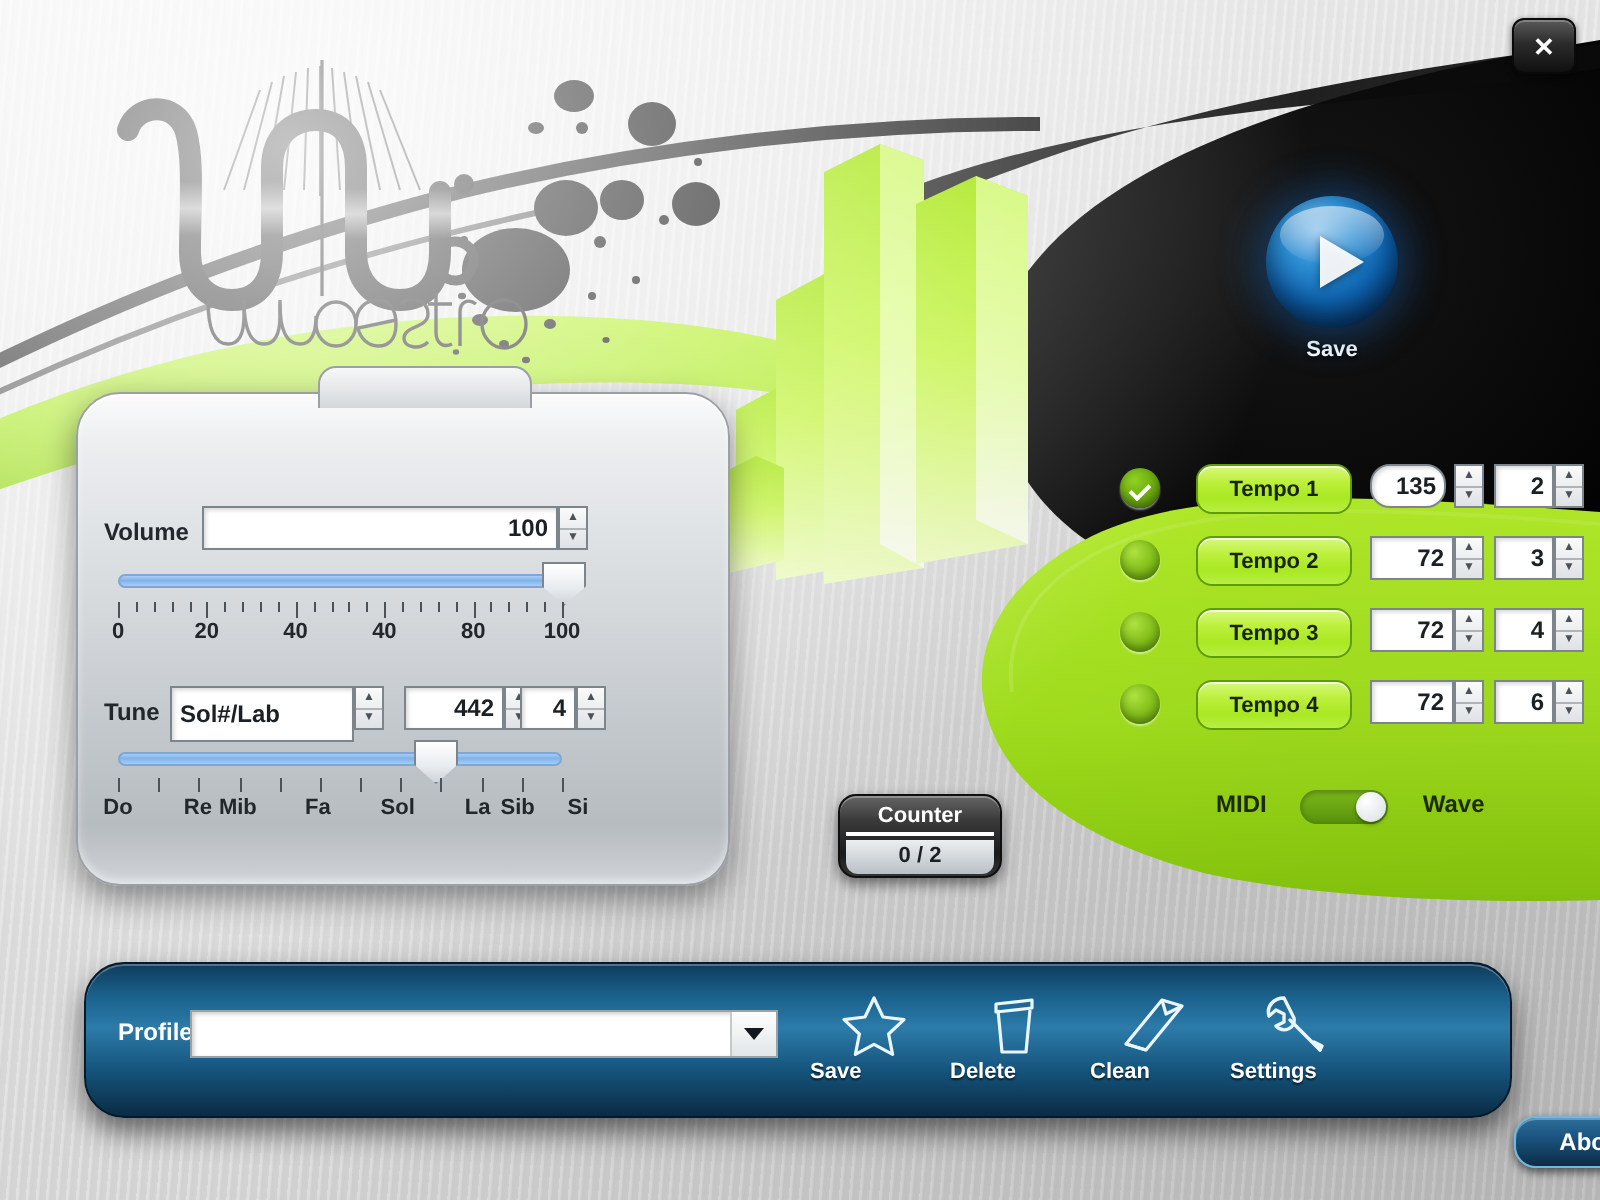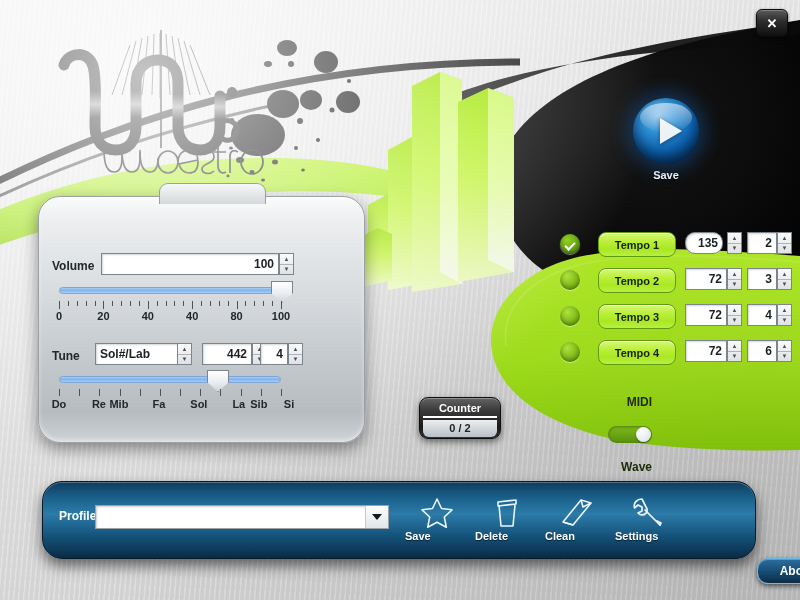--- a/index.html
+++ b/index.html
@@ -99,21 +99,21 @@
      box-shadow:inset 0 -2px 4px rgba(0,0,0,.3),0 1px 1px rgba(255,255,255,.5);cursor:pointer;}
   .radio.on{background:radial-gradient(circle at 36% 30%,#8fd122,#6aa80f 55%,#4e850b 100%);}
   .radio.on::after{content:"";position:absolute;left:5px;top:8px;width:8px;height:4px;
      border-left:2.5px solid #fff;border-bottom:2.5px solid #fff;transform:rotate(-45deg);}
   .tbtn{position:absolute;left:46px;top:0;width:76px;height:23px;border-radius:8px;
      background:linear-gradient(180deg,#d7f77e 0%,#bdf03b 35%,#a9e822 70%,#b8ef42 100%);
      border:1px solid #5f9b0d;box-shadow:inset 0 1px 0 rgba(255,255,255,.75);
      font-size:11px;font-weight:bold;color:#17240a;display:flex;align-items:center;justify-content:center;cursor:pointer;}
 
   
-  .mw{position:absolute;left:608px;top:395px;z-index:24;display:flex;align-items:flex-end;gap:17px;flex-direction:column;}
+  .mw{position:absolute;left:608px;top:395px;z-index:24;display:flex;align-items:flex-start;gap:17px;}
   .mw-lab{font-size:12px;font-weight:bold;color:#1d2b08;}
   .mw-toggle{width:44px;height:17px;border-radius:9px;position:relative;cursor:pointer;
      background:linear-gradient(180deg,#7dbb1a,#57900c);box-shadow:inset 0 1px 3px rgba(0,0,0,.35);}
   .mw-knob{position:absolute;right:1px;top:1px;width:15px;height:15px;border-radius:50%;
      background:radial-gradient(circle at 35% 30%,#fff,#e3e8ea 70%,#c6cdd1 100%);box-shadow:0 1px 2px rgba(0,0,0,.4);}
 
   
   .bluebar{position:absolute;left:42px;top:481px;width:712px;height:76px;border-radius:20px;
      background:linear-gradient(180deg,#0f3c5c 0%,#1b628e 22%,#2c7ba9 42%,#15547c 70%,#0a2b44 100%);
      border:1px solid #041a2b;
@@ -325,21 +325,21 @@
     <div class="scale" id="volScale" style="left:20px;top:113px;width:222px;">
         <span style="left: 0px;">0</span>
         <span style="left: 44.4px;">20</span>
         <span style="left: 88.8px;">40</span>
         <span style="left: 133.2px;">40</span>
         <span style="left: 177.6px;">80</span>
         <span style="left: 222px;">100</span>
       </div>
 
     <div class="row-label" style="left:13px;top:152px;">Tune</div>
-    <div class="txtfield left" style="left:56px;top:146px;width:92px;height:22px;">Sol#/Lab</div>
+    <div class="txtfield left" style="left:46px;top:146px;width:92px;height:28px;">Sol#/Lab</div>
     <div class="spin" style="left:138px;top:146px;height:22px;">
       <div>▲</div>
       <div>▼</div>
     </div>
 
     <div class="txtfield right" style="left:163px;top:146px;width:50px;height:22px;">442</div>
     <div class="spin" style="left:213px;top:146px;height:22px;">
       <div>▲</div>
       <div>▼</div>
     </div>

